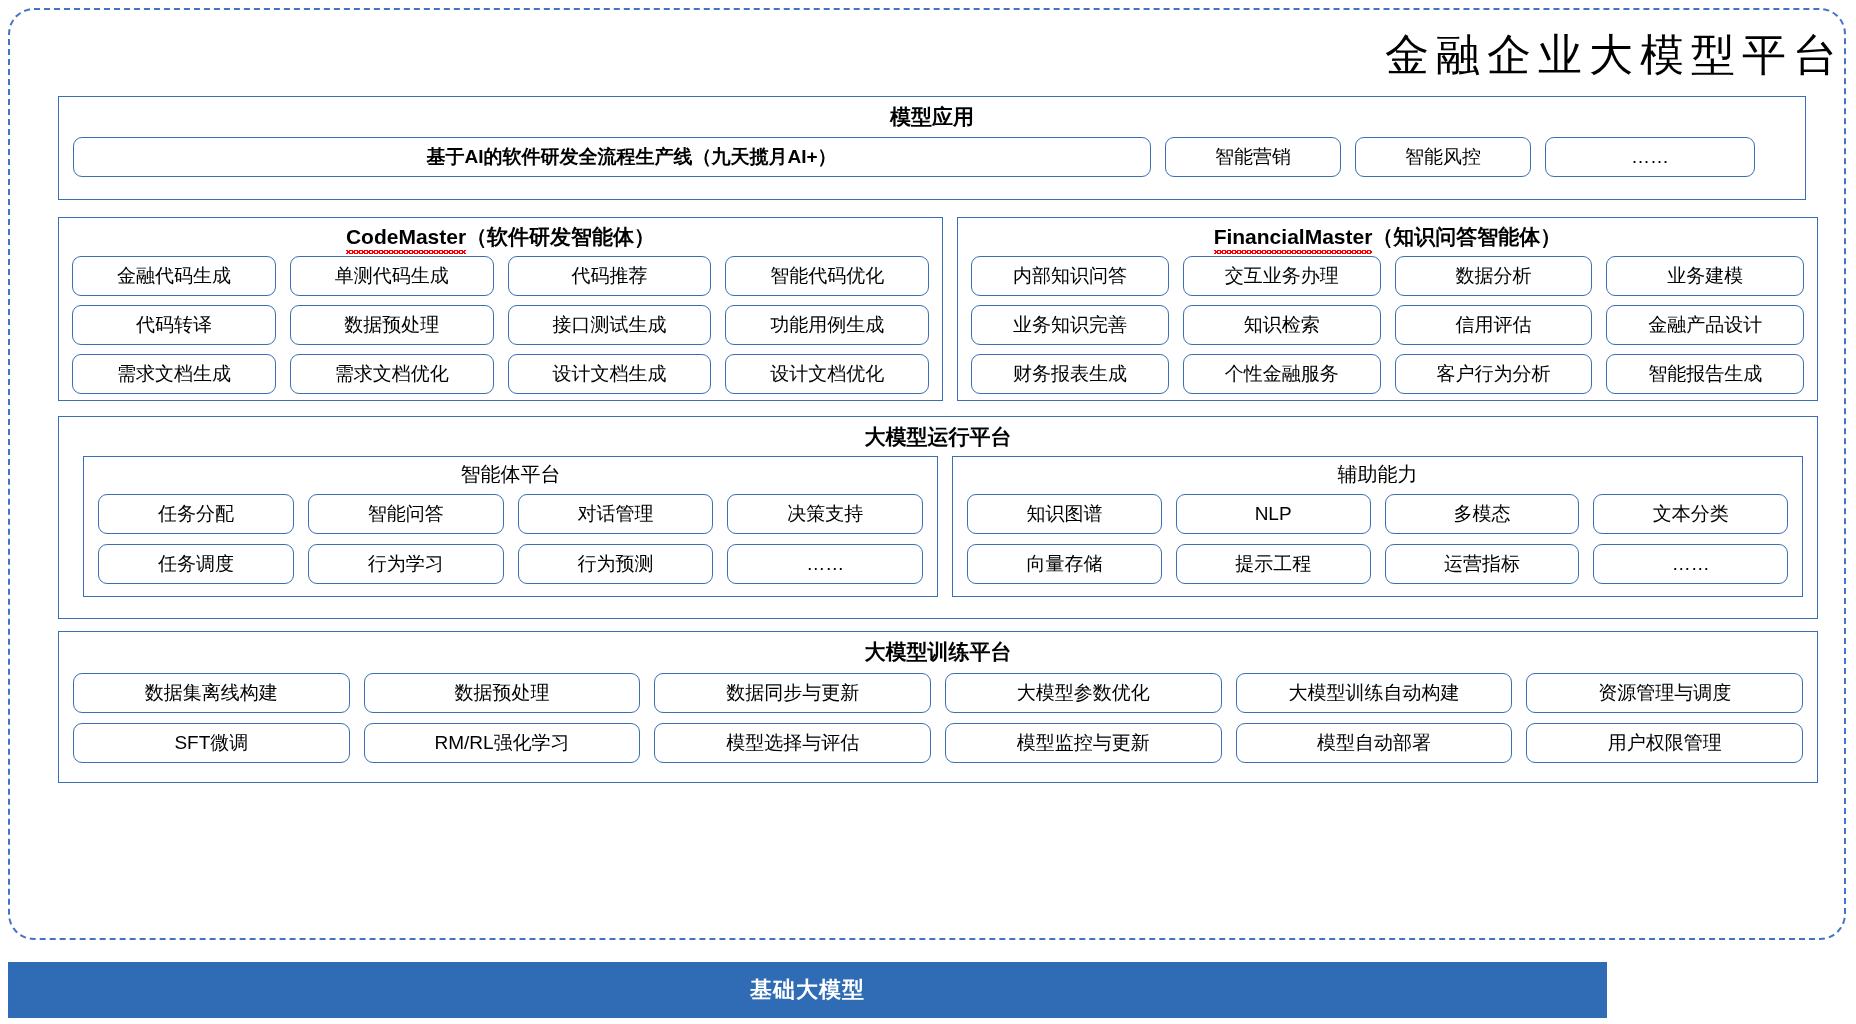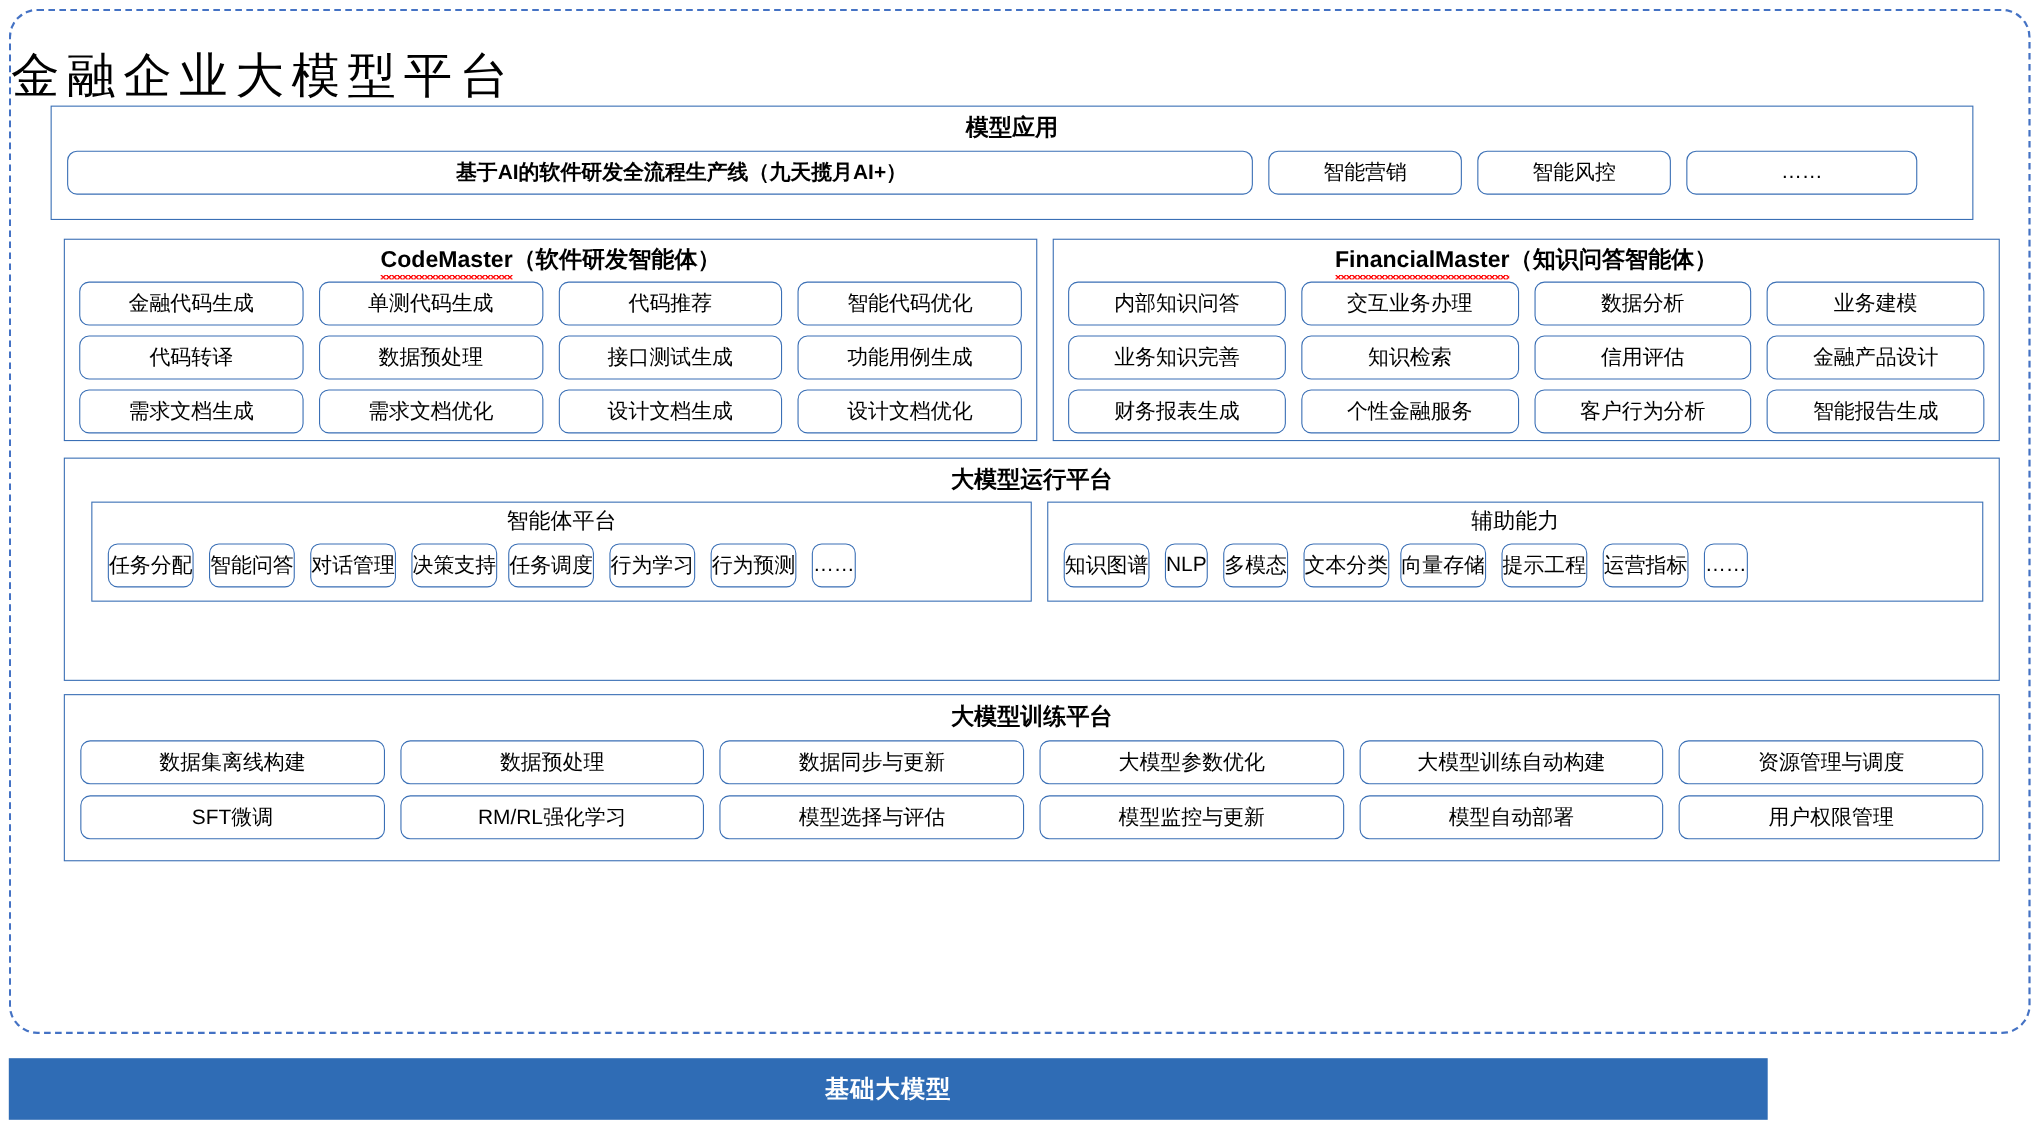--- a/index.html
+++ b/index.html
@@ -22,27 +22,27 @@
     width: 1838px;
     height: 932px;
     box-sizing: border-box;
     border: 2px dashed #4472c4;
     border-radius: 26px;
     background: #ffffff;
   }
 
   
   #diagram-title {
-    text-align: left;
+    text-align: right;
     font-family: "Liberation Serif", "DejaVu Serif", serif;
     font-size: 44px;
     font-weight: 400;
     letter-spacing: 7px;
     color: #000000;
-    margin-top: 32px;
+    margin-top: 18px;
     line-height: 1.28;
   }
 
   
   .panel {
     box-sizing: border-box;
     border: 1.4px solid #3a6fb5;
     background: #ffffff;
   }
   .panel-title {
@@ -91,21 +91,21 @@
   }
   .chip-row {
     display: flex;
     gap: 14px;
   }
   .chip-row > .chip { flex: 1 1 0; }
 
   
   #app-section {
     position: absolute;
-    left: 36px;
+    left: 48px;
     top: 86px;
     width: 1748px;
     height: 104px;
     padding: 7px 14px 0 14px;
   }
   #app-section .panel-title { margin-bottom: 8px; }
   #app-row {
     display: flex;
     gap: 14px;
   }
@@ -152,21 +152,21 @@
   #aux-capability-panel { flex: 1 1 auto;  padding: 5px 14px 12px 14px; }
   .sub-panel-title {
     text-align: center;
     font-size: 20px;
     color: #000000;
     margin-bottom: 8px;
     line-height: 1.2;
   }
   .sub-grid {
     display: flex;
-    flex-direction: row;
+    flex-direction: column;
     gap: 10px;
   }
 
   
   #training-section {
     position: absolute;
     left: 48px;
     top: 621px;
     width: 1760px;
     height: 152px;

